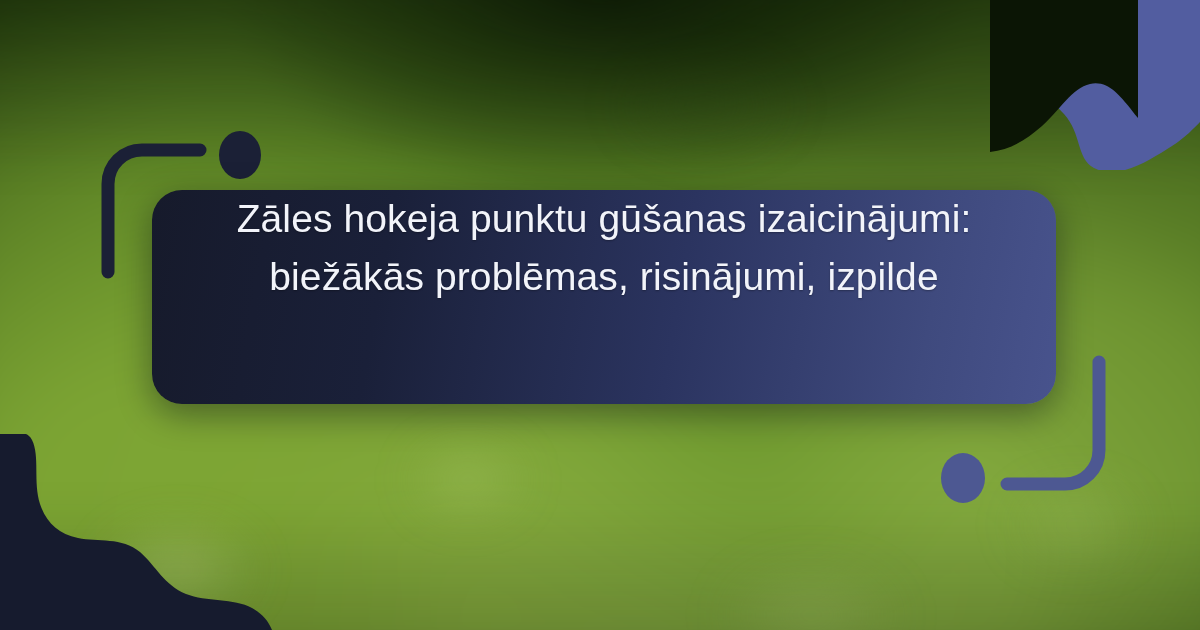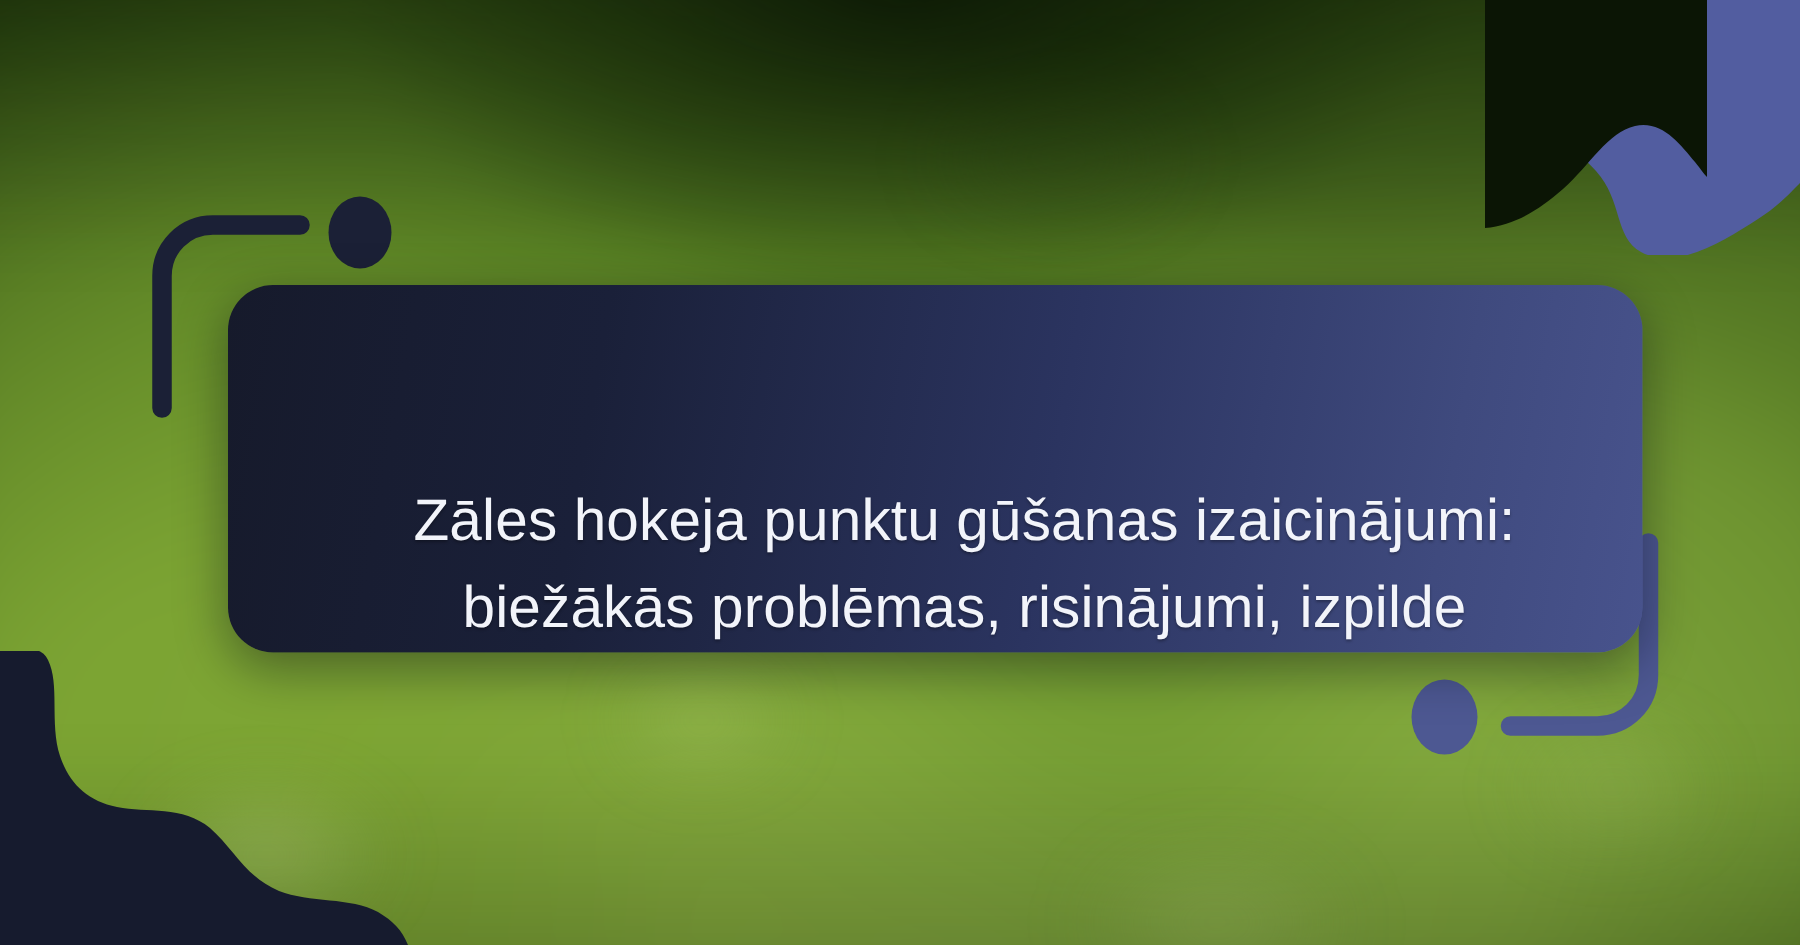--- a/index.html
+++ b/index.html
@@ -47,25 +47,25 @@
   
   .blob{position:absolute;}
   .blob svg{display:block;}
 
   
   .bracket{position:absolute;}
   .dot{position:absolute;border-radius:50%;}
 
   
   .card{
-    position:absolute;left:152px;top:190px;width:904px;height:245px;
+    position:absolute;left:152px;top:190px;width:904px;height:214px;
     border-radius:30px;
     background:linear-gradient(100deg,#161a2b 0%,#1a2039 26%,#2b3460 58%,#3f4a7e 85%,#48538d 100%);
     box-shadow:0 10px 34px rgba(4,8,18,.42);
-    display:flex;align-items:flex-end;justify-content:center;padding-left:39px;
+    display:flex;align-items:flex-start;justify-content:center;
   }
   .card-title{
     margin:0;padding:0 52px;
     color:#f2f4fa;
     font-size:39px;
     font-weight:400;
     line-height:58px;
     text-align:center;
     letter-spacing:.1px;
     white-space:pre-line;

